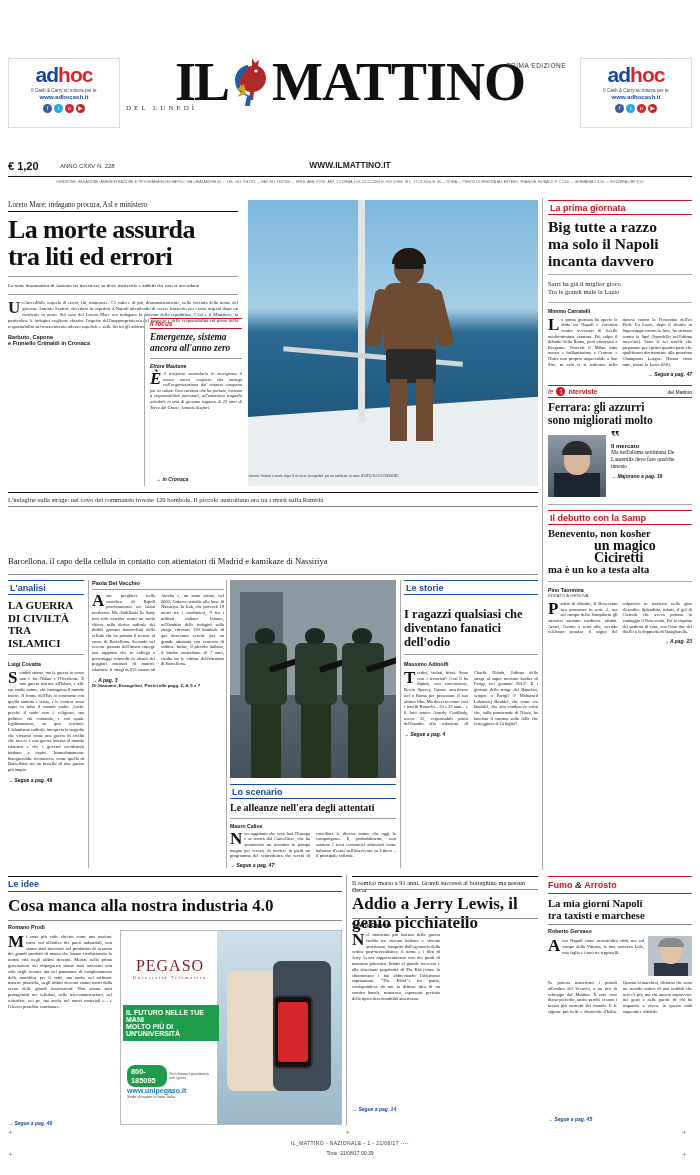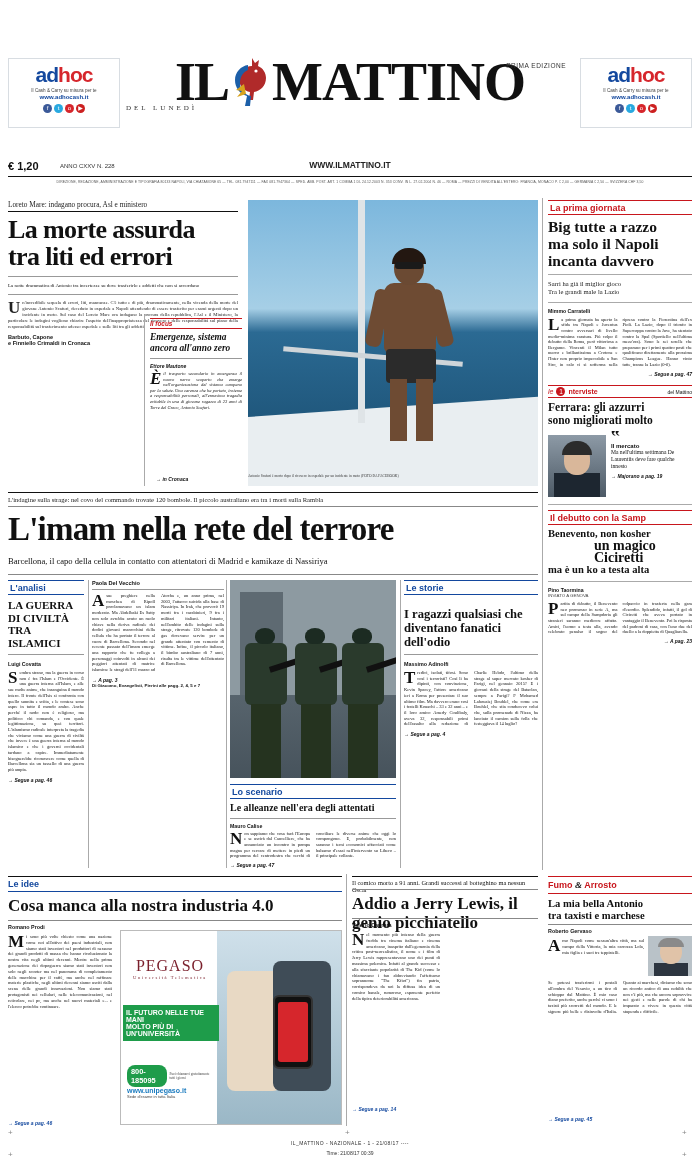--- a/index.html
+++ b/index.html
@@ -348,21 +348,20 @@
       <div class="m-head"></div>
       <div class="m-hair"></div>
       <div class="m-glass"></div>
     </div>
   </div>
   <div class="photo-cap">Antonio Scafuri è morto dopo il ricovero in ospedale per un incidente in moto (FOTO DA FACEBOOK)</div>
 
   <div class="cb-rule-top"></div>
   <div class="cb-kick">L'indagine sulla strage: nel covo del commando trovate 120 bombole. Il piccolo australiano era tra i morti sulla Rambla</div>
   <div class="cb-rule-mid"></div>
-  <div class="big-head">L'imam nella rete del terrore</div>
   <div class="big-sub">Barcellona, il capo della cellula in contatto con attentatori di Madrid e kamikaze di Nassiriya</div>
   <div class="cb-rule-bot"></div>
 
   <div class="mid">
 
     <div class="col-analisi">
       <div class="label-blue">L'analisi</div>
       <div class="analisi-head">LA GUERRA</div>
       <div class="analisi-head" style="margin-top:0">DI CIVILTÀ</div>
       <div class="analisi-head" style="margin-top:0">TRA ISLAMICI</div>
@@ -522,21 +521,21 @@
   <div class="jerry-body dropcap">Nel momento più intenso della guerra fredda tra cinema italiano e cinema americano, inasprito dall'egemonia della critica post-neorealistica, il nome e i film di Jerry Lewis rappresentavano uno dei punti di massima polemica. Infatti al grande successo e alla sfacciante popolarità di The Kid (come lo chiamavano i fan abbreviando l'affettuoso soprannome "The Kfiot") fin patria, corrispondeva da noi la diffusa idea di un comico banale, rumoroso, esponente perfetto della tipica deteriorabilità americana.</div>
   <div class="jerry-cont">→ Segue a pag. 14</div>
 
   <div class="fumo-rule"></div>
   <div class="fumo-label">
     <span>Fumo</span>
     <span style="color:#111;font-family:'Liberation Serif',serif;font-style:italic;">&amp;</span>
     <span>Arrosto</span>
   </div>
   <div class="fumo-rule2"></div>
-  <div class="fumo-head">La mia bella Antonio</div>
+  <div class="fumo-head">La mia giorni Napoli</div>
   <div class="fumo-head" style="top:910px;">tra taxisti e marchese</div>
   <div class="fumo-rule3"></div>
   <div class="fumo-by">Roberto Gervaso</div>
   <div class="fumo-face">
     <div class="f-b"></div>
       <div class="f-h"></div>
       <div class="f-hr"></div>
   </div>
   <div class="fumo-body dropcap">Amo Napoli come nessun'altra città, ma sul campo della Vittoria, la mia carrozza Lola, mia figlia e i suoi tre teppistelli.</div>
   <div class="fumo-body2">Se potessi trasferirmi i postali all'ombra del Vesuvio, a un tiro di schioppo dal Mattino. È mio caso diano preferito, anche perché ci sono i taxisti più scorretti del mondo. E le signore più belle e disinvolte d'Italia. Quanto ai marchesi, diciamo che sono un ricordo antico di una nobiltà che non c'è più, ma che ancora sopravvive nei gesti e nelle parole di chi ha imparato a vivere in questa città stupenda e difficile.</div>

